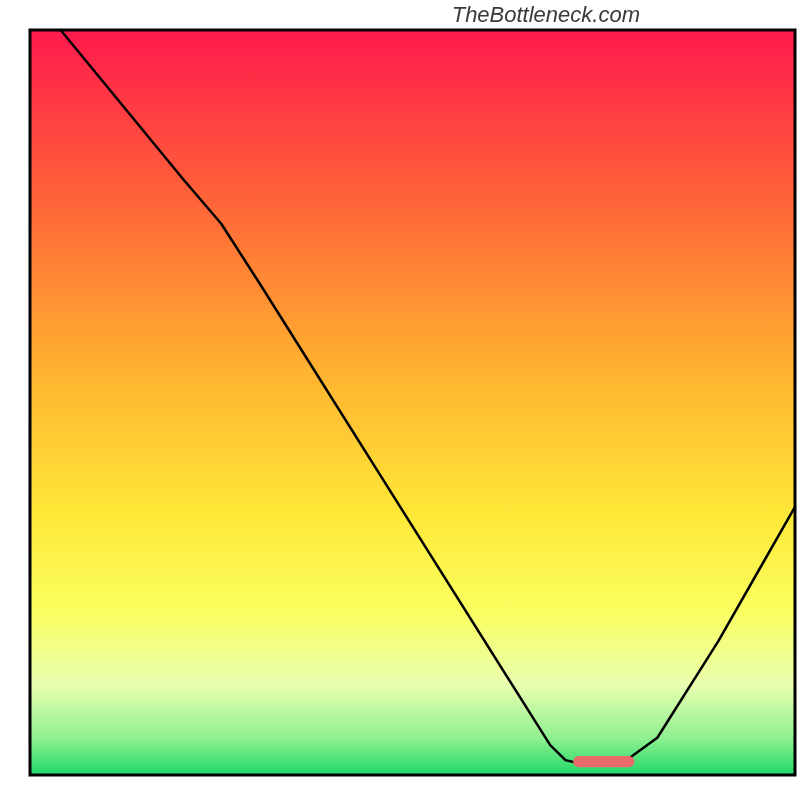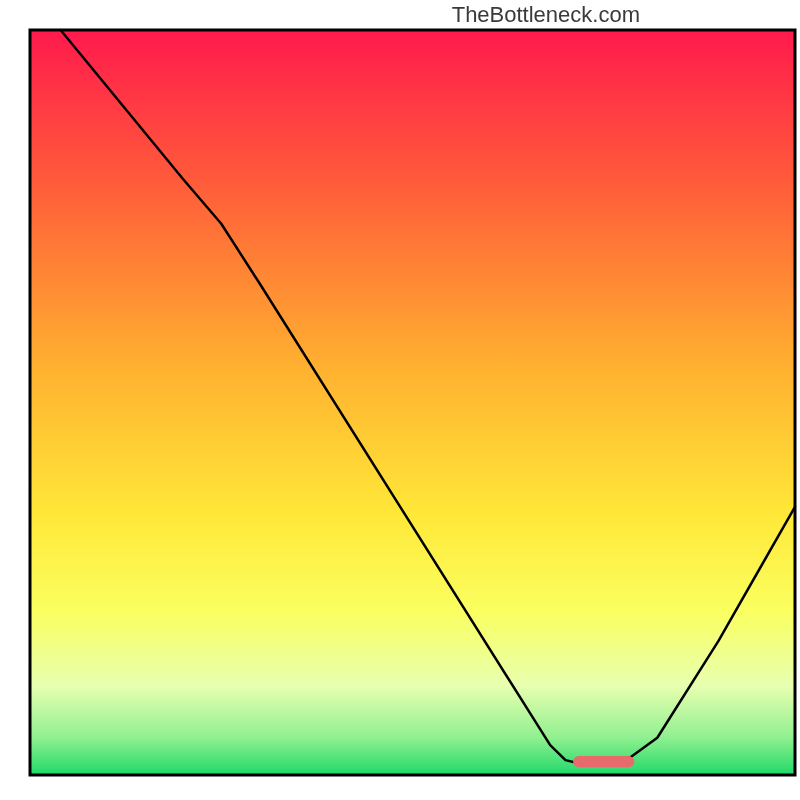--- a/index.html
+++ b/index.html
@@ -5,20 +5,21 @@
   body {
     margin: 0;
     padding: 0;
     background: #ffffff;
     font-family: Arial, Helvetica, sans-serif;
   }
   .chart-container {
     position: relative;
     width: 648px;
     height: 800px;
+    font-style: italic;
   }
   .watermark {
     position: absolute;
     top: 2px;
     right: 8px;
     font-size: 22px;
     font-weight: 500;
     color: #3a3a3a;
     font-family: Arial, sans-serif;
     z-index: 10;

